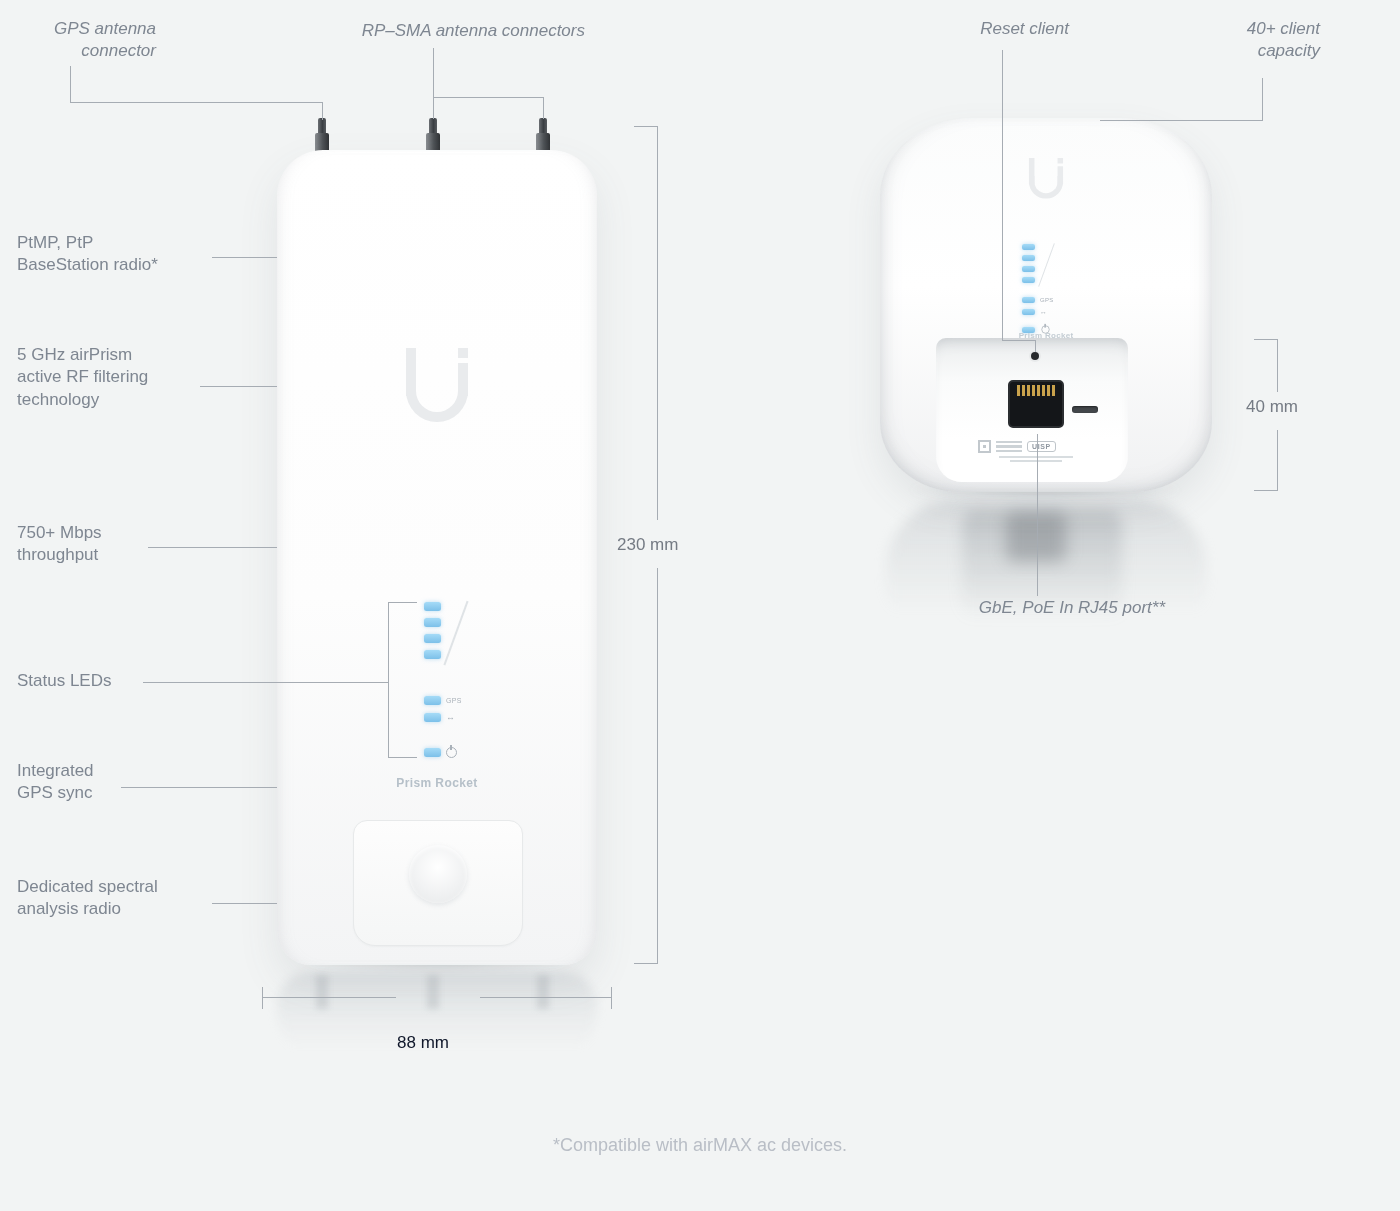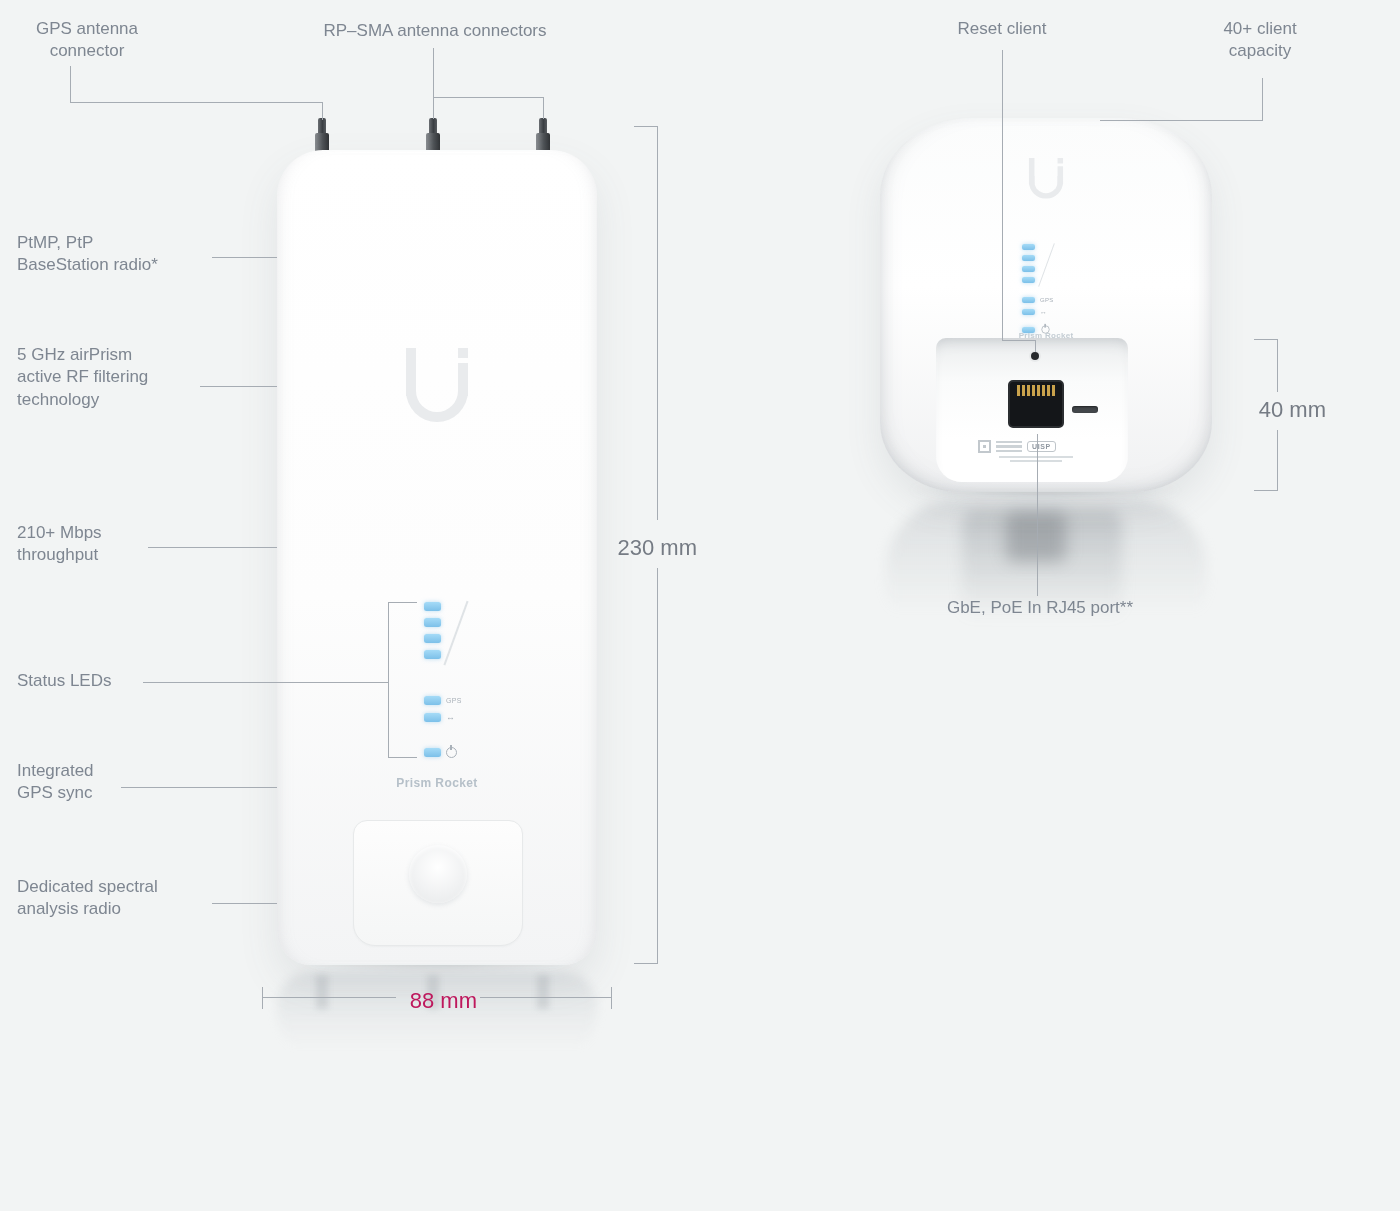--- a/index.html
+++ b/index.html
@@ -1,23 +1,23 @@
 <!DOCTYPE html>
 <html><head>
 <meta charset="utf-8">
 <style>
   html,body{margin:0;padding:0;background:#f2f4f4;}
   #canvas{position:relative;width:1400px;height:1211px;background:#f2f4f4;overflow:hidden;
           font-family:"Liberation Sans", sans-serif;}
 
   
   .lbl{position:absolute;color:#7e8691;font-size:17px;line-height:1.32;white-space:pre-line;z-index:6;}
-  .lbl.center{text-align:center;}
-  .dim{position:absolute;color:#757b84;font-size:22px;text-align:right;z-index:6;}
-  .dim.dark{color:#be185d;}
+  .lbl.center{text-align:right;font-style:italic;}
+  .dim{position:absolute;color:#757b84;font-size:17px;text-align:left;z-index:6;}
+  .dim.dark{color:#0f172a;margin-top:45px;}
   .footnote{position:absolute;left:0;width:100%;text-align:center;color:#b9bec6;font-size:18px;z-index:6;}
 
   
   .ln{position:absolute;background:#a6acb3;z-index:5;display:block;}
 
   
   .antenna{position:absolute;top:118px;width:14px;height:42px;display:flex;flex-direction:column;align-items:center;z-index:1;}
   .ant-tip{width:8px;height:15px;background:linear-gradient(90deg,#6b6f73,#3a3e42 55%,#585c60);border-radius:2px 2px 0 0;}
   .ant-base{width:14px;height:27px;background:linear-gradient(90deg,#8a8e92,#4e5256 55%,#303336);border-radius:2px;}
 
@@ -116,36 +116,37 @@
 <div id="canvas">
 
   <div class="lbl center" style="left:18px;top:18px;width:138px">GPS antenna
 connector</div>
   <div class="lbl center" style="left:285px;top:20px;width:300px">RP–SMA antenna connectors</div>
   <div class="lbl" style="left:17px;top:232px">PtMP, PtP
 BaseStation radio*</div>
   <div class="lbl" style="left:17px;top:344px">5 GHz airPrism
 active RF filtering
 technology</div>
-  <div class="lbl" style="left:17px;top:522px">210+ Mbps
+  <div class="lbl" style="left:17px;top:522px">750+ Mbps
 throughput</div>
   <div class="lbl" style="left:17px;top:670px">Status LEDs</div>
   <div class="lbl" style="left:17px;top:760px">Integrated
 GPS sync</div>
   <div class="lbl" style="left:17px;top:876px">Dedicated spectral
 analysis radio</div>
   <div class="lbl center" style="left:935px;top:18px;width:134px">Reset client</div>
   <div class="lbl center" style="left:1200px;top:18px;width:120px">40+ client
 capacity</div>
   <div class="lbl center" style="left:915px;top:597px;width:250px">GbE, PoE In RJ45 port**</div>
 
   <div class="dim" style="left:617px;top:535px;width:80px">230 mm</div>
   <div class="dim dark" style="left:397px;top:988px;width:80px">88 mm</div>
   <div class="dim" style="left:1246px;top:397px;width:80px">40 mm</div>
 
+  <div class="footnote" style="top:1135px">*Compatible with airMAX ac devices.</div>
 
   <i class="ln" style="left:70px;top:66px;width:1px;height:37px"></i>
   <i class="ln" style="left:70px;top:102px;width:253px;height:1px"></i>
   <i class="ln" style="left:322px;top:102px;width:1px;height:18px"></i>
   <i class="ln" style="left:433px;top:48px;width:1px;height:71px"></i>
   <i class="ln" style="left:433px;top:97px;width:111px;height:1px"></i>
   <i class="ln" style="left:543px;top:97px;width:1px;height:22px"></i>
   <i class="ln" style="left:212px;top:257px;width:65px;height:1px"></i>
   <i class="ln" style="left:200px;top:386px;width:77px;height:1px"></i>
   <i class="ln" style="left:148px;top:547px;width:129px;height:1px"></i>

